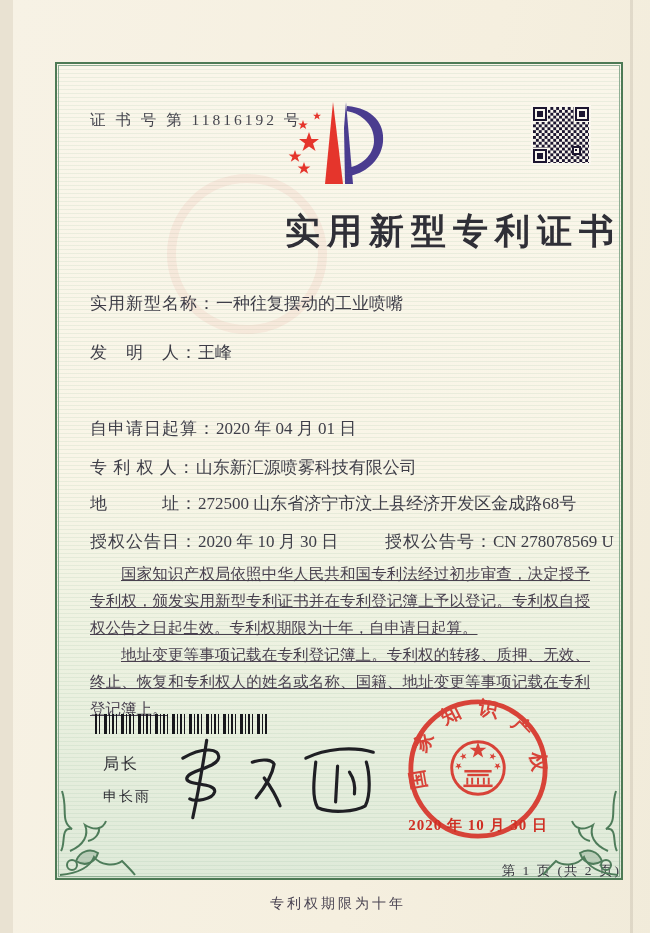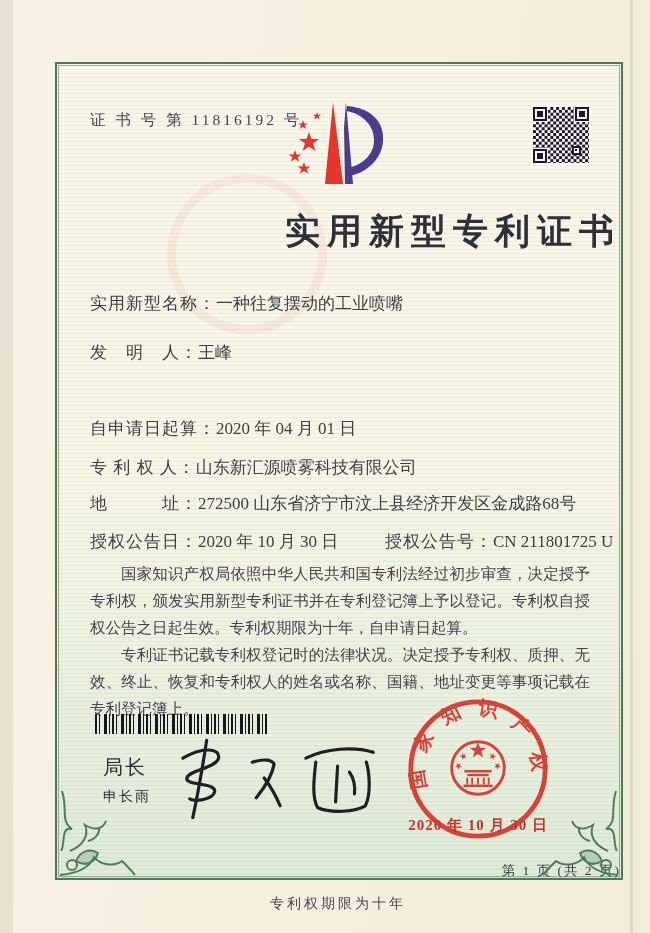--- a/index.html
+++ b/index.html
@@ -47,30 +47,30 @@
     text-align:right; font-size:35px; font-weight:600;
     letter-spacing:7px; color:#2f2f37;
   }
   .row { position:absolute; left:33px; right:30px; font-size:17px; color:#3e3e48; white-space:nowrap; }
   .row .lbl { letter-spacing:1px; }
   .grant-no { position:absolute; left:295px; top:0; }
   .paras {
     position:absolute; left:33px; right:31px; top:496px;
     font-size:15.5px; line-height:27px; color:#49414f; text-align:justify;
   }
-  .paras p { text-indent:2em; }
+  .paras p { text-indent:2em;text-decoration:underline; }
   .barcode {
     position:absolute; left:38px; top:650px; width:172px; height:20px;
     background: repeating-linear-gradient(90deg,
       #17171c 0 2px, transparent 2px 4px,
       #17171c 4px 5px, transparent 5px 9px,
       #17171c 9px 12px, transparent 12px 14px,
       #17171c 14px 15px, transparent 15px 17px);
   }
-  .signer-title { position:absolute; left:46px; top:690px; font-size:20px; color:#2d2d33; letter-spacing:2px; }
+  .signer-title { position:absolute; left:46px; top:690px; font-size:16px; color:#2d2d33; letter-spacing:2px; }
   .signer-name  { position:absolute; left:46px; top:724px; font-size:14px; color:#2d2d33; letter-spacing:2px; }
   .signature { position:absolute; left:112px; top:664px; width:238px; height:100px; }
   .seal { position:absolute; left:348px; top:632px; width:146px; height:146px; opacity:.92; }
   .seal-date {
     position:absolute; left:334px; top:752px; width:174px; text-align:center;
     color:#cf2f24; font-size:15px; font-weight:bold; letter-spacing:1px;
   }
   .page-no {
     position:absolute; left:0; right:0; top:798px; text-align:right;
     font-size:13.5px; letter-spacing:2px; color:#3a3a42;
@@ -150,26 +150,26 @@
       <span class="lbl">自申请日起算：</span><span>2020 年 04 月 01 日</span>
     </div>
     <div class="row" style="top:392px">
       <span class="lbl">专 利 权 人：</span><span>山东新汇源喷雾科技有限公司</span>
     </div>
     <div class="row" style="top:428px">
       <span class="lbl">地　　　址：</span><span>272500 山东省济宁市汶上县经济开发区金成路68号</span>
     </div>
     <div class="row" style="top:466px">
       <span class="lbl">授权公告日：</span><span>2020 年 10 月 30 日</span>
-      <span class="grant-no"><span class="lbl">授权公告号：</span><span>CN 211801725 U</span></span>
+      <span class="grant-no"><span class="lbl">授权公告号：</span><span>CN 278078569 U</span></span>
     </div>
 
     <div class="paras">
       <p>国家知识产权局依照中华人民共和国专利法经过初步审查，决定授予专利权，颁发实用新型专利证书并在专利登记簿上予以登记。专利权自授权公告之日起生效。专利权期限为十年，自申请日起算。</p>
-      <p>专利证书记载专利权登记时的法律状况。决定授予专利权、质押、无效、终止、恢复和专利权人的姓名或名称、国籍、地址变更等事项记载在专利登记簿上。</p>
+      <p>地址变更等事项记载在专利登记簿上。专利权的转移、质押、无效、终止、恢复和专利权人的姓名或名称、国籍、地址变更等事项记载在专利登记簿上。</p>
     </div>
 
     <div class="barcode"></div>
 
     <div class="signer-title">局长</div>
     <div class="signer-name">申长雨</div>
 
     <div class="signature">
       <svg viewBox="0 0 240 100" width="238" height="100">
         <g fill="none" stroke="#1f1f24" stroke-width="3.2" stroke-linecap="round" stroke-linejoin="round">

